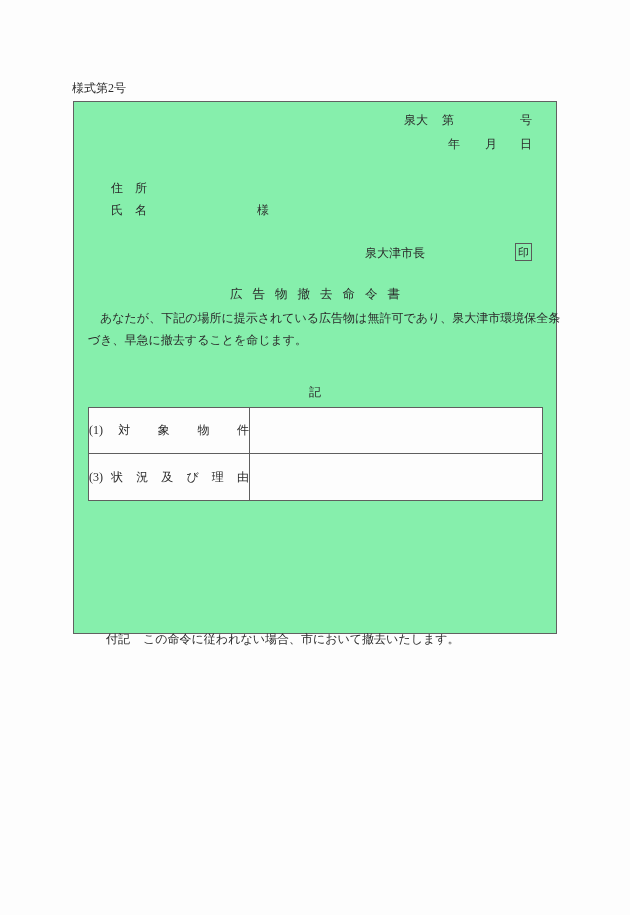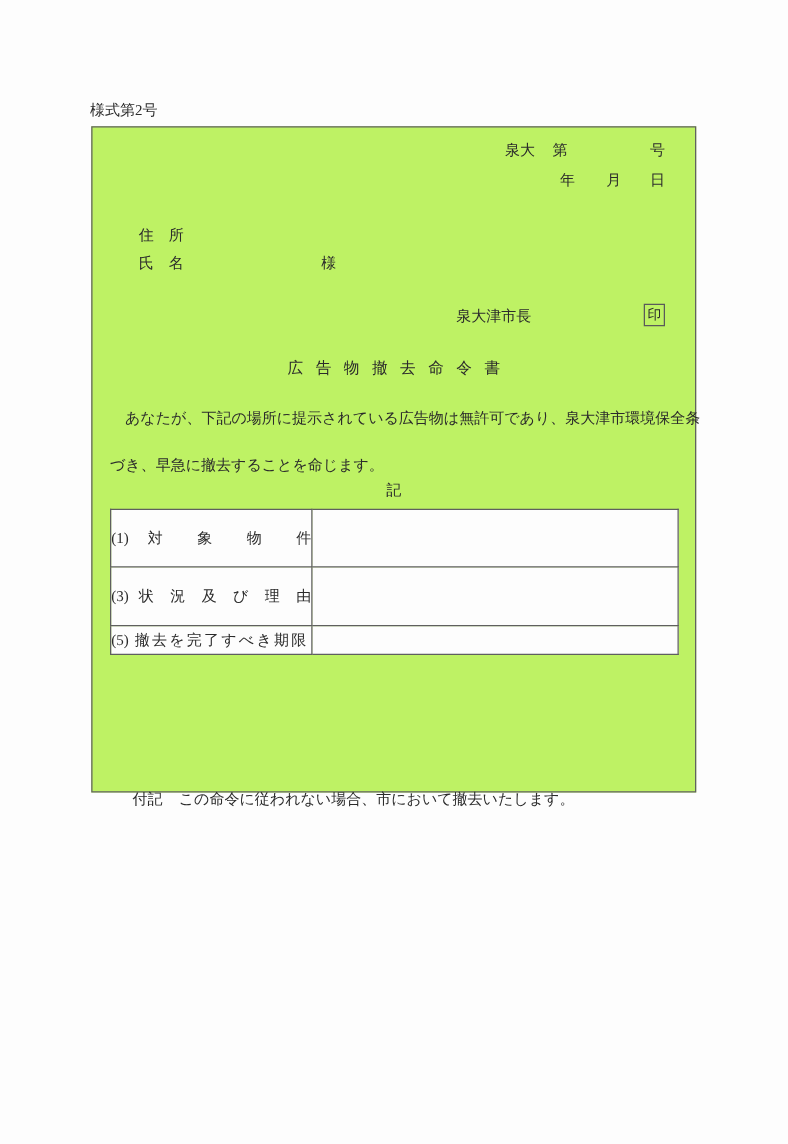--- a/index.html
+++ b/index.html
@@ -20,21 +20,21 @@
     line-height: 14px;
     white-space: pre;
   }
   .box {
     position: absolute;
     left: 73px;
     top: 101px;
     width: 482px;
     height: 531px;
     border: 1px solid #616161;
-    background: #bef264;
+    background: #86efac;
   }
   .t {
     position: absolute;
     font-size: 12px;
     line-height: 14px;
     white-space: pre;
   }
   .seal {
     position: absolute;
     left: 441px;
@@ -60,21 +60,20 @@
   .para {
     position: absolute;
     left: 14px;
     top: 205px;
     width: 458px;
   }
   .para .line {
     font-size: 12px;
     line-height: 22px;
     white-space: nowrap;
-    margin-top: 16px;
   }
   .para .indent { text-indent: 12px; }
   .ki {
     position: absolute;
     left: 0; right: 0;
     top: 283px;
     text-align: center;
     font-size: 12px;
     line-height: 14px;
   }
@@ -154,24 +153,20 @@
     <table class="tbl">
       <tbody>
           <tr class="r1">
         <td class="lab">(1) 対 象 物 件</td>
         <td class="val"></td>
       </tr>
       <tr class="r3">
         <td class="lab">(3) 状 況 及 び 理 由</td>
         <td class="val"></td>
       </tr>
-      <tr class="r5">
-        <td class="lab">(5) 撤去を完了すべき期限</td>
-        <td class="val"></td>
-      </tr>
     </tbody>
       </table>
 
     <div class="note">
       <span>付記</span><span class="gap"></span><span>この命令に従われない場合、市において撤去いたします。</span>
     </div>
 
   </div>
 </div>
 

